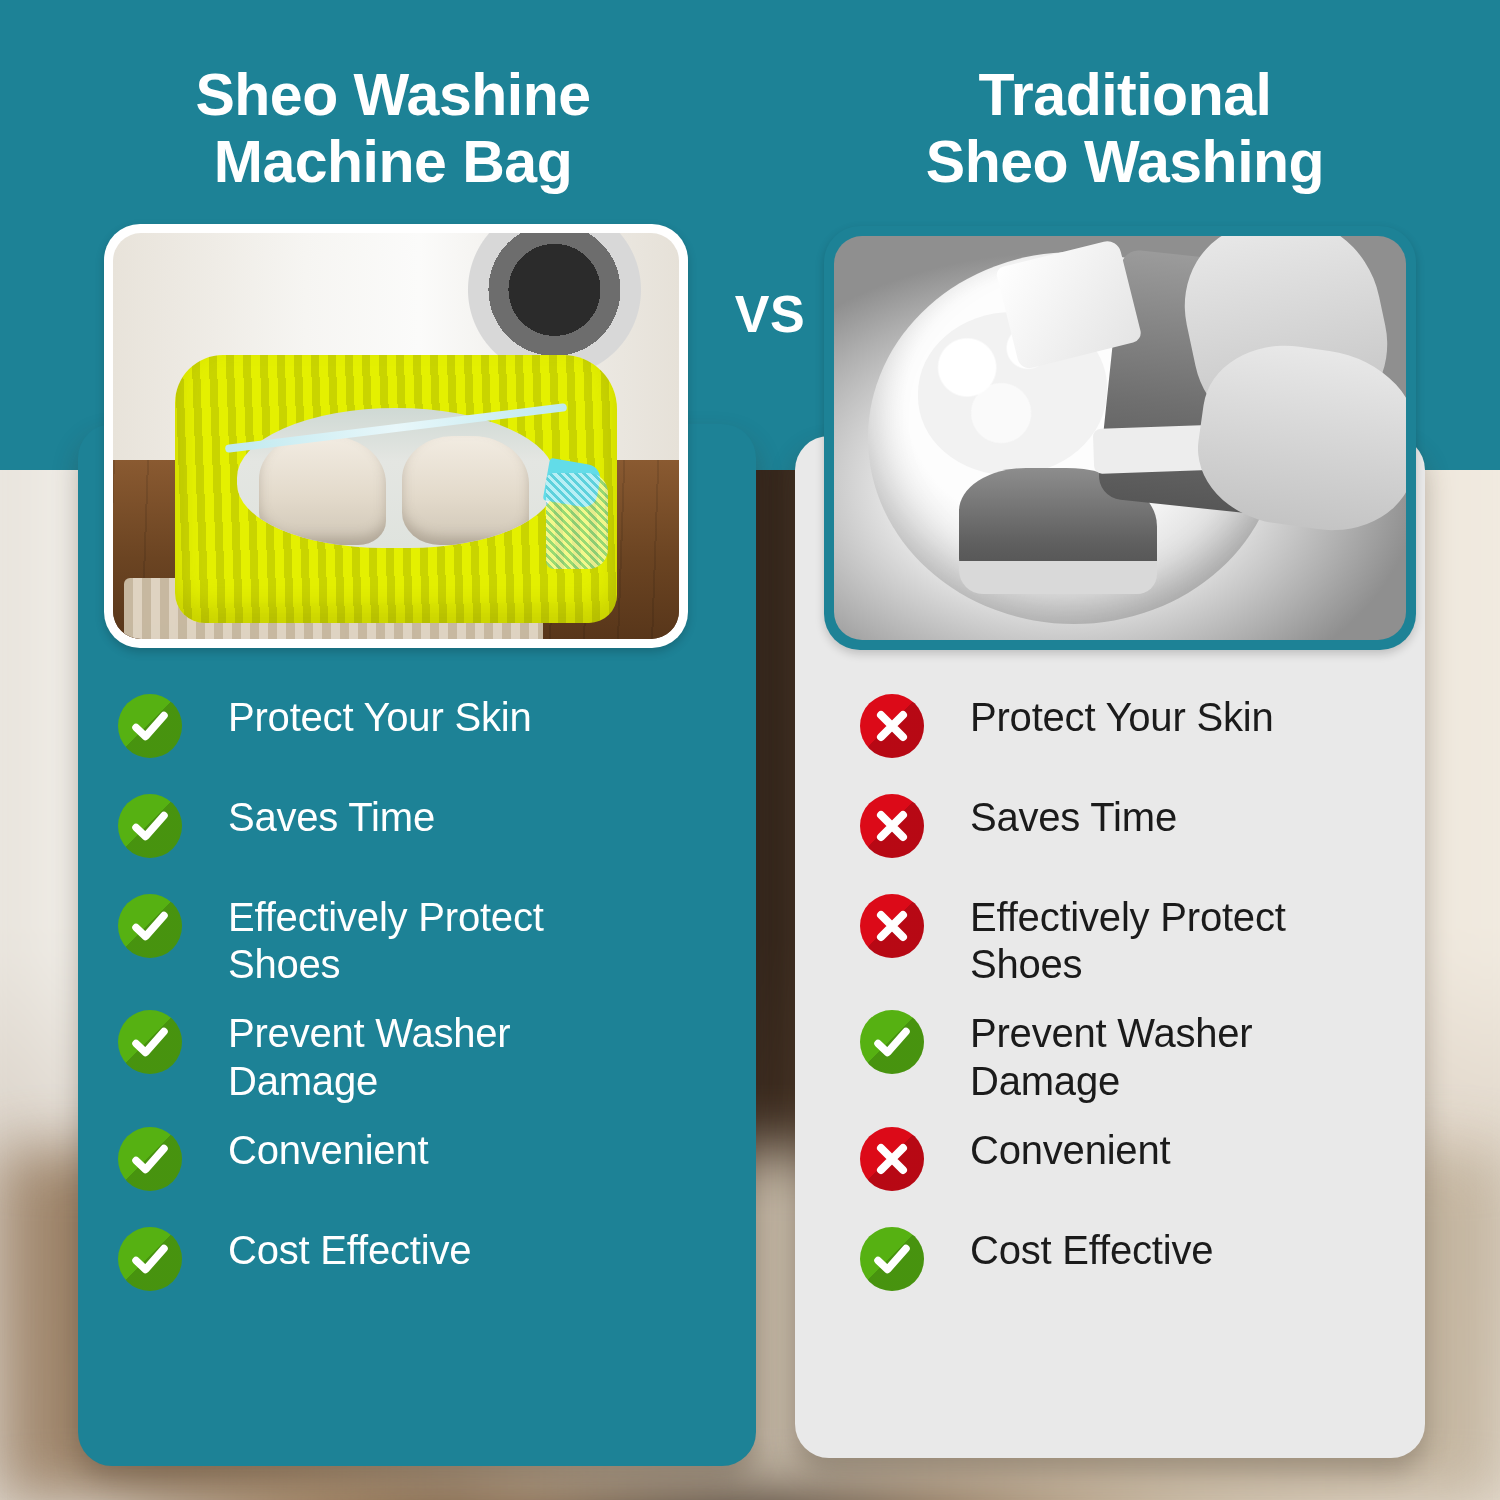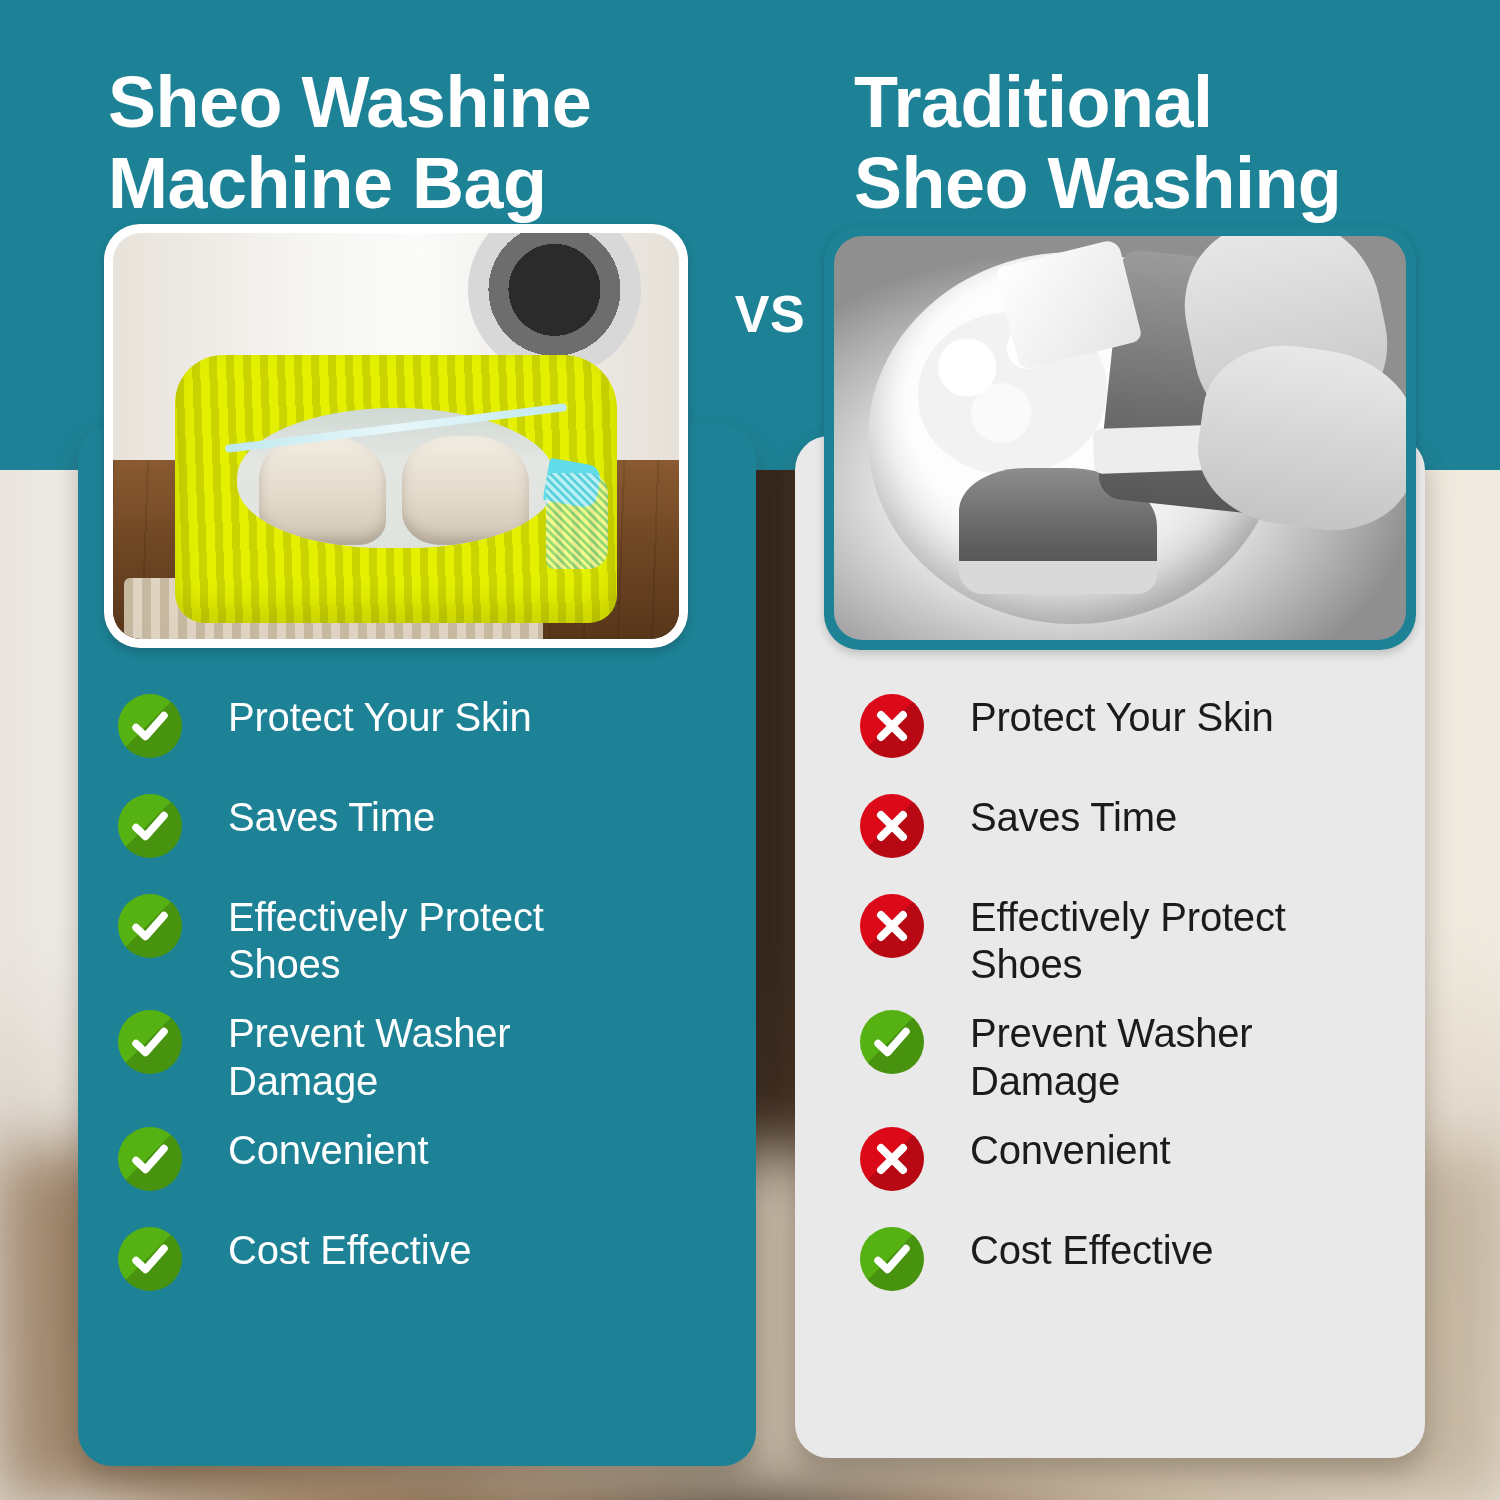--- a/index.html
+++ b/index.html
@@ -40,27 +40,28 @@
   
   #header-band {
     position:absolute; left:0; top:0; width:1500px; height:440px;
     background:#1d8296;
   }
 
   .title {
     position:absolute;
     color:#ffffff;
     font-weight:bold;
-    font-size:72px;
+    font-size:59px;
     line-height:1.13;
     letter-spacing:-0.5px;
+    text-align:center;
     white-space:pre-line;
   }
   #title-left  { left:108px;  top:62px;  width:570px; }
-  #title-right { left:854px;  top:62px;  width:590px; }
+  #title-right { left:830px;  top:62px;  width:590px; }
 
   
   #vs-badge {
     position:absolute; left:700px; top:284px; width:140px;
     text-align:center;
     color:#ffffff; font-weight:bold; font-size:52px;
     letter-spacing:0.5px;
   }
 
   

